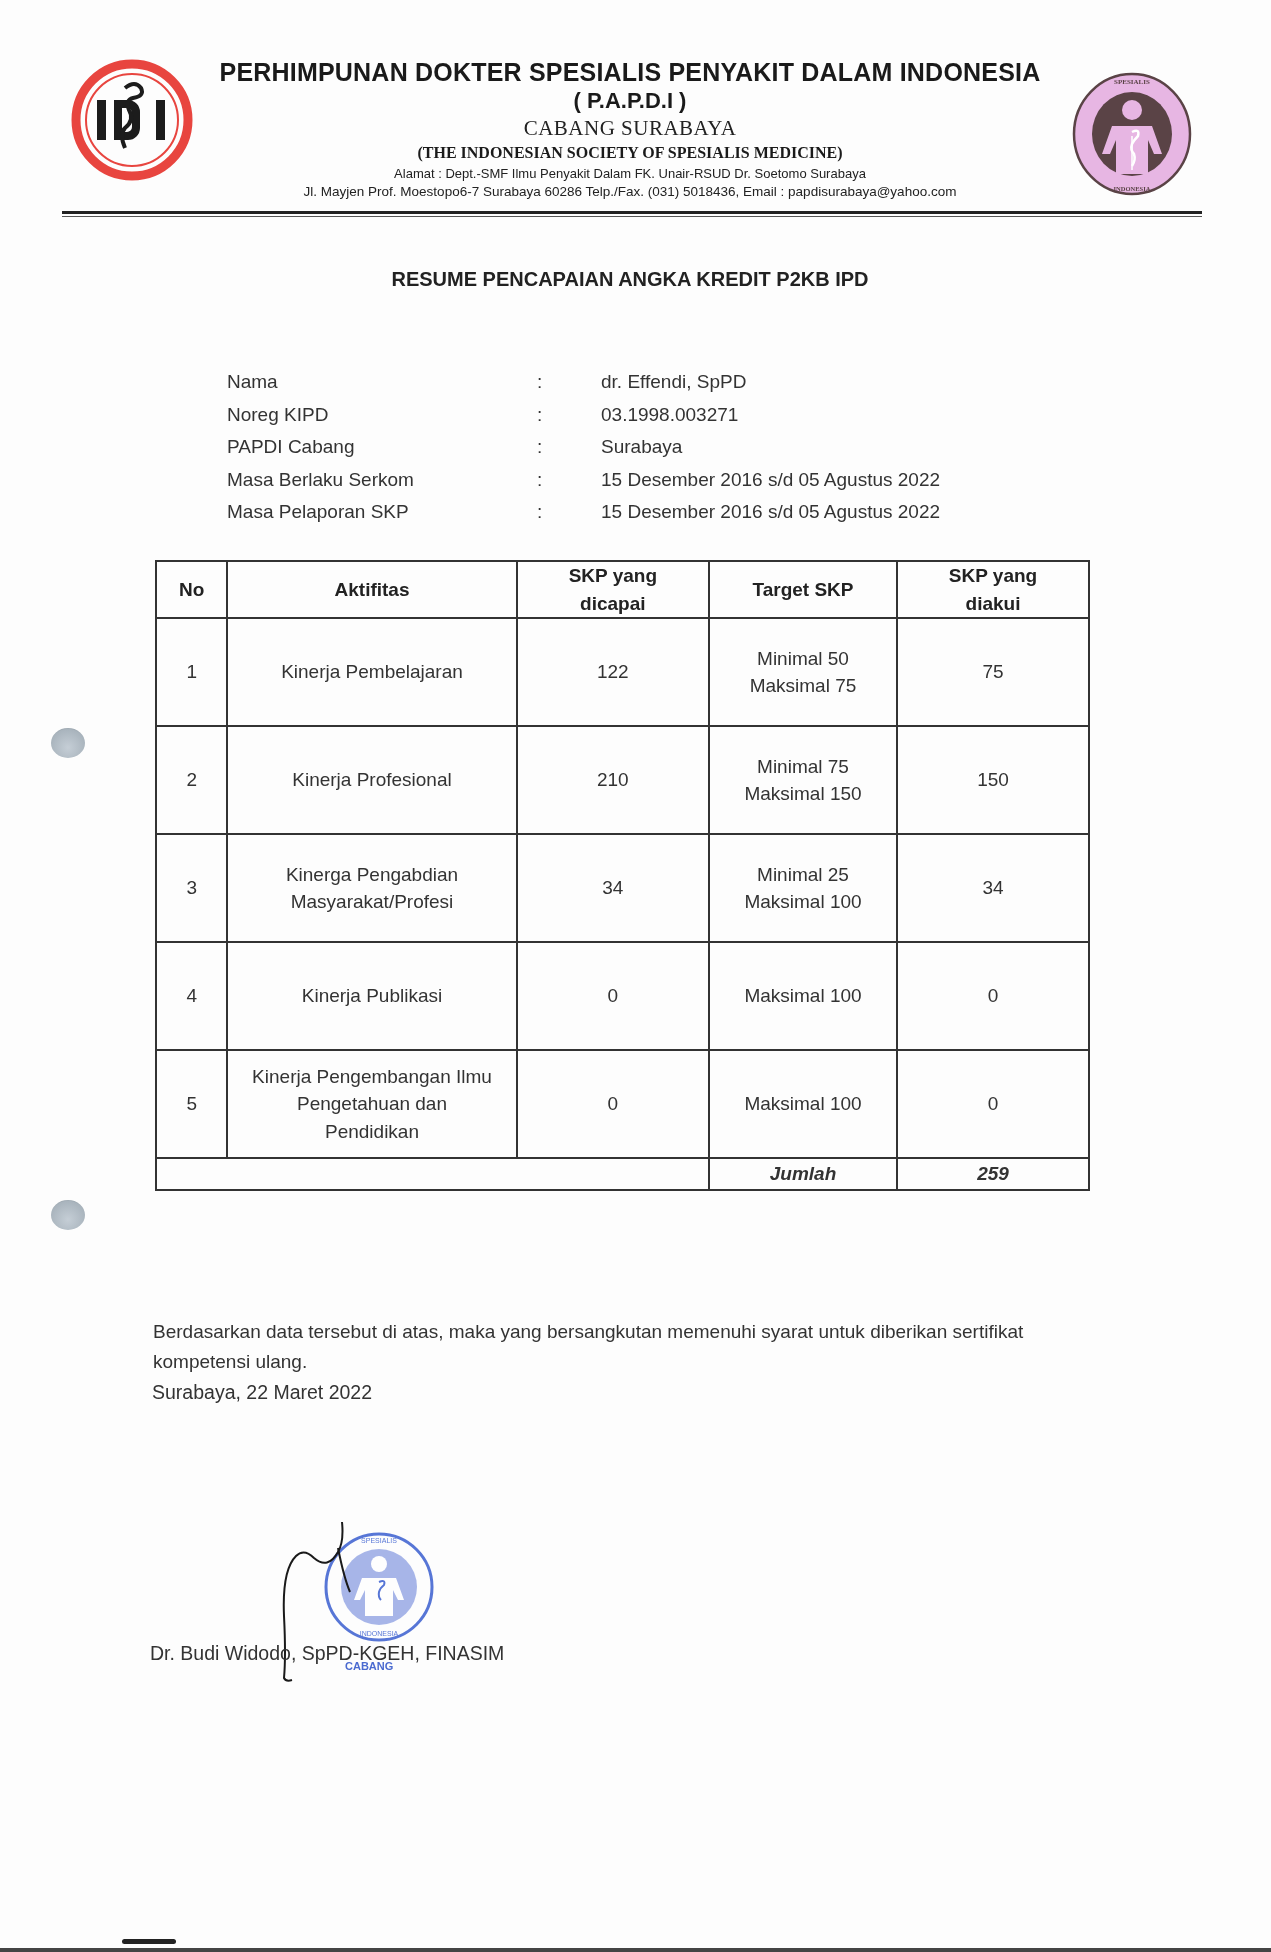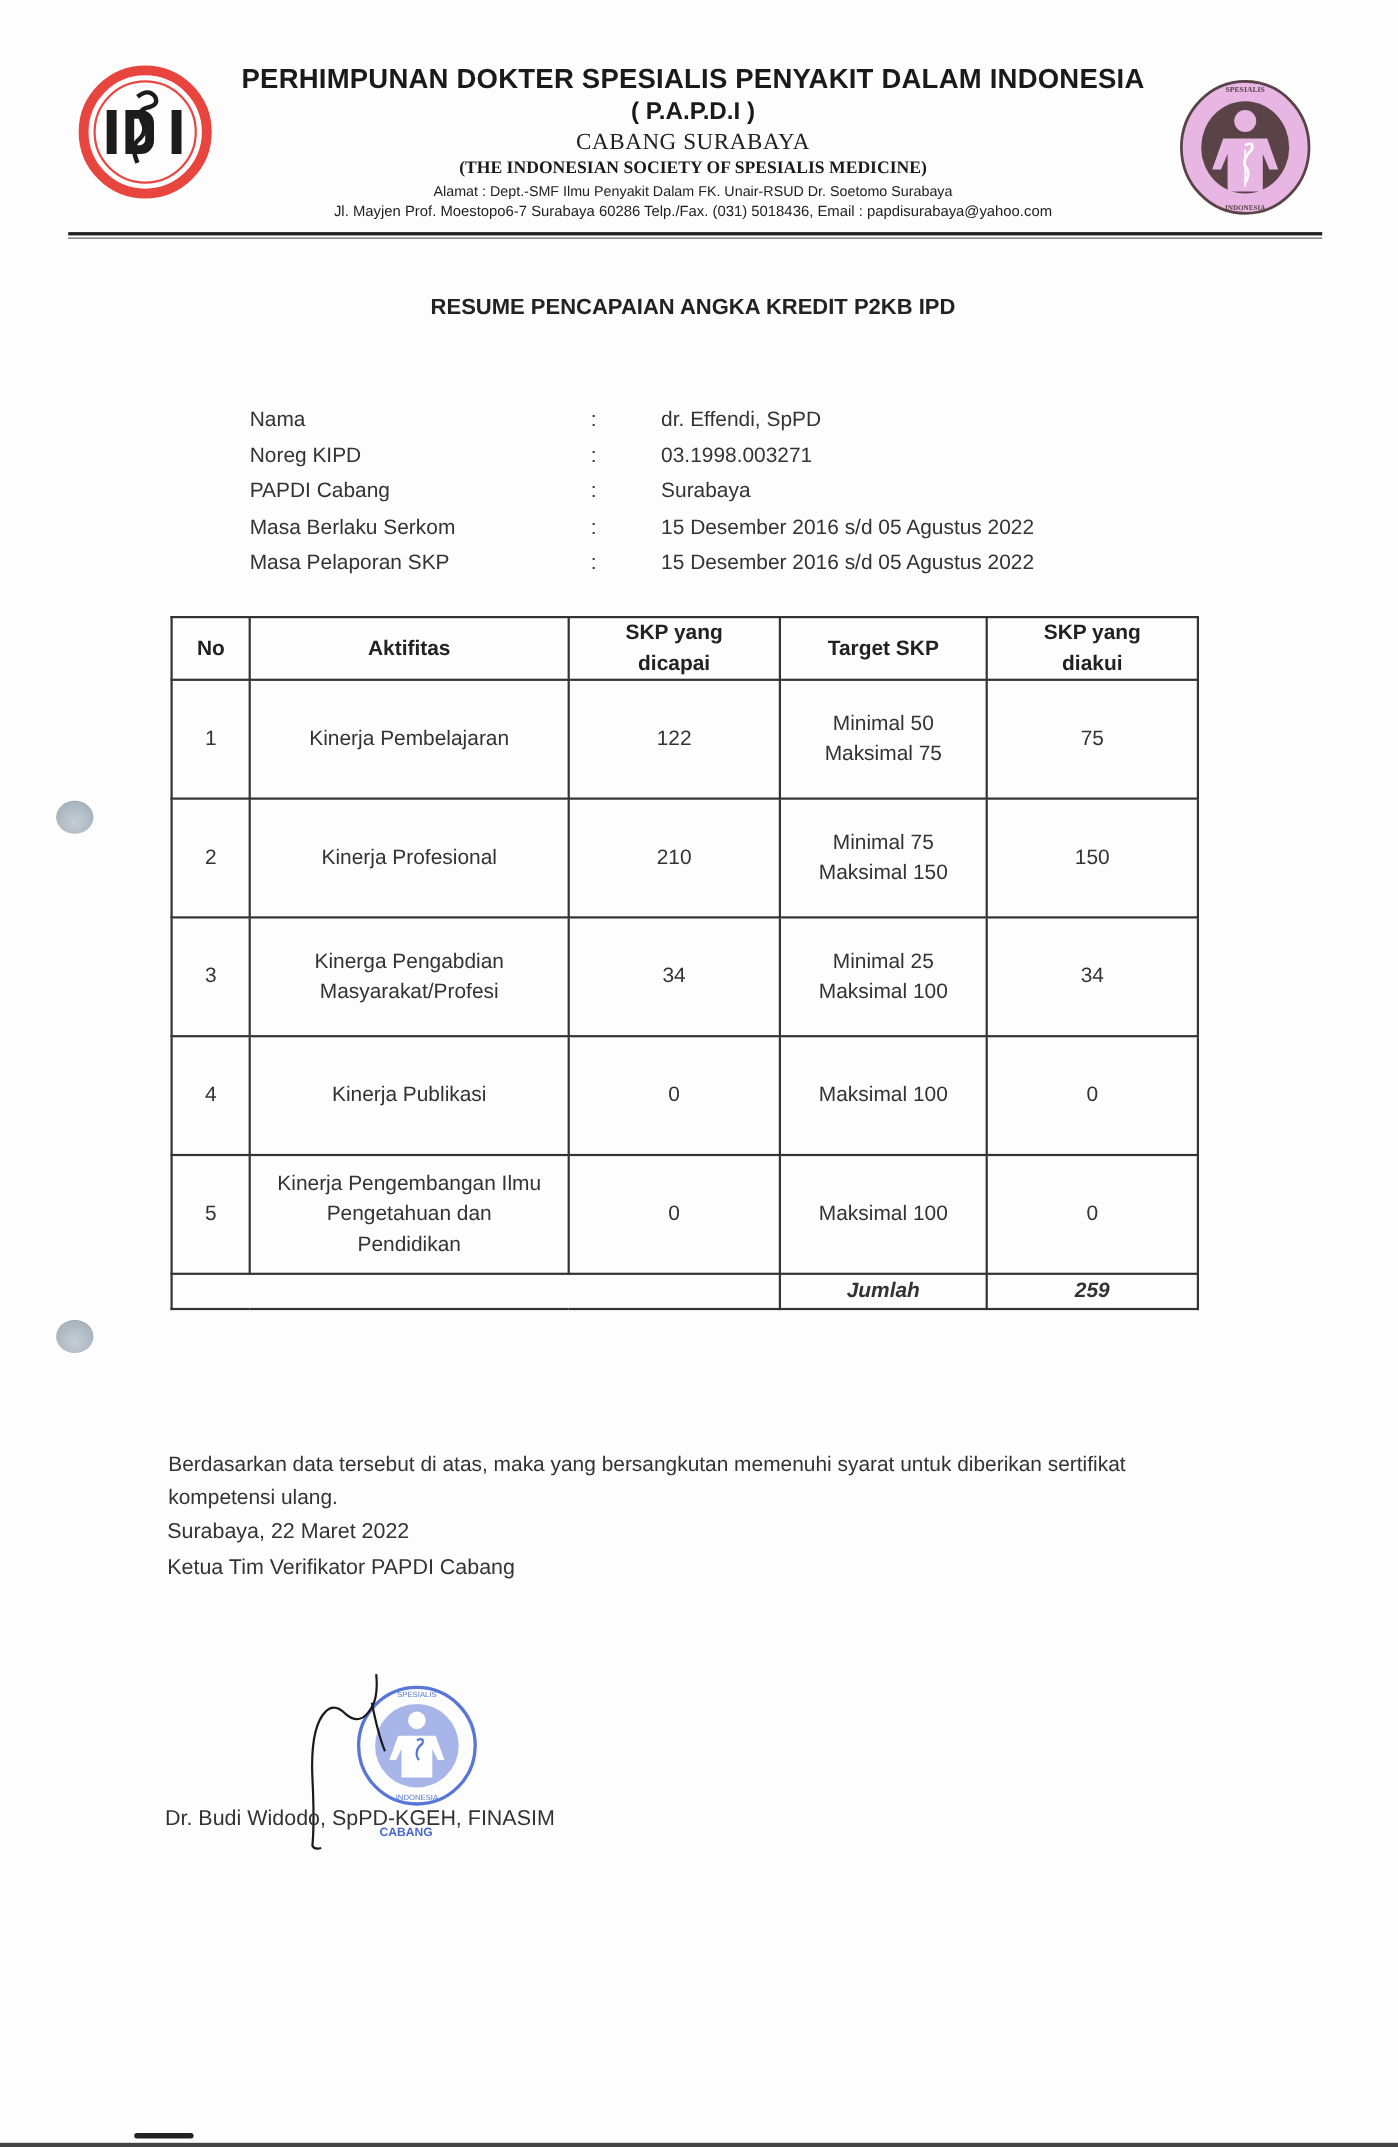--- a/index.html
+++ b/index.html
@@ -185,21 +185,20 @@
     <td>Jumlah</td>
     <td>259</td>
   </tr>
 </tbody>
   </table>
 
 <div class="abs conclusion">Berdasarkan data tersebut di atas, maka yang bersangkutan memenuhi syarat untuk diberikan sertifikat kompetensi ulang.</div>
 
 <div class="abs sig-block">
   <div>Surabaya, 22 Maret 2022</div>
-  <div>Ketua Tim Verifikator PAPDI Cabang</div>
 </div>
 
 <div class="abs stamp">
   <svg width="114" height="114" viewBox="0 0 114 114">
     <circle cx="57" cy="57" r="53" fill="none" stroke="#3b5fd0" stroke-width="3"></circle>
     <circle cx="57" cy="57" r="38" fill="#6d86dc" opacity="0.7"></circle>
     <circle cx="57" cy="34" r="8" fill="#ffffff"></circle>
     <path d="M40 48 h34 l8 22 h-6 l-5 -10 v26 h-28 v-26 l-5 10 h-6 z" fill="#ffffff"></path>
     <path d="M57 52 q7 -3 5 3 q-4 3 -5 7 q-1 5 2 8" fill="none" stroke="#3b5fd0" stroke-width="2"></path>
     <text x="57" y="13" text-anchor="middle" font-size="7" font-family="Liberation Sans, sans-serif" fill="#3b5fd0">SPESIALIS</text>

